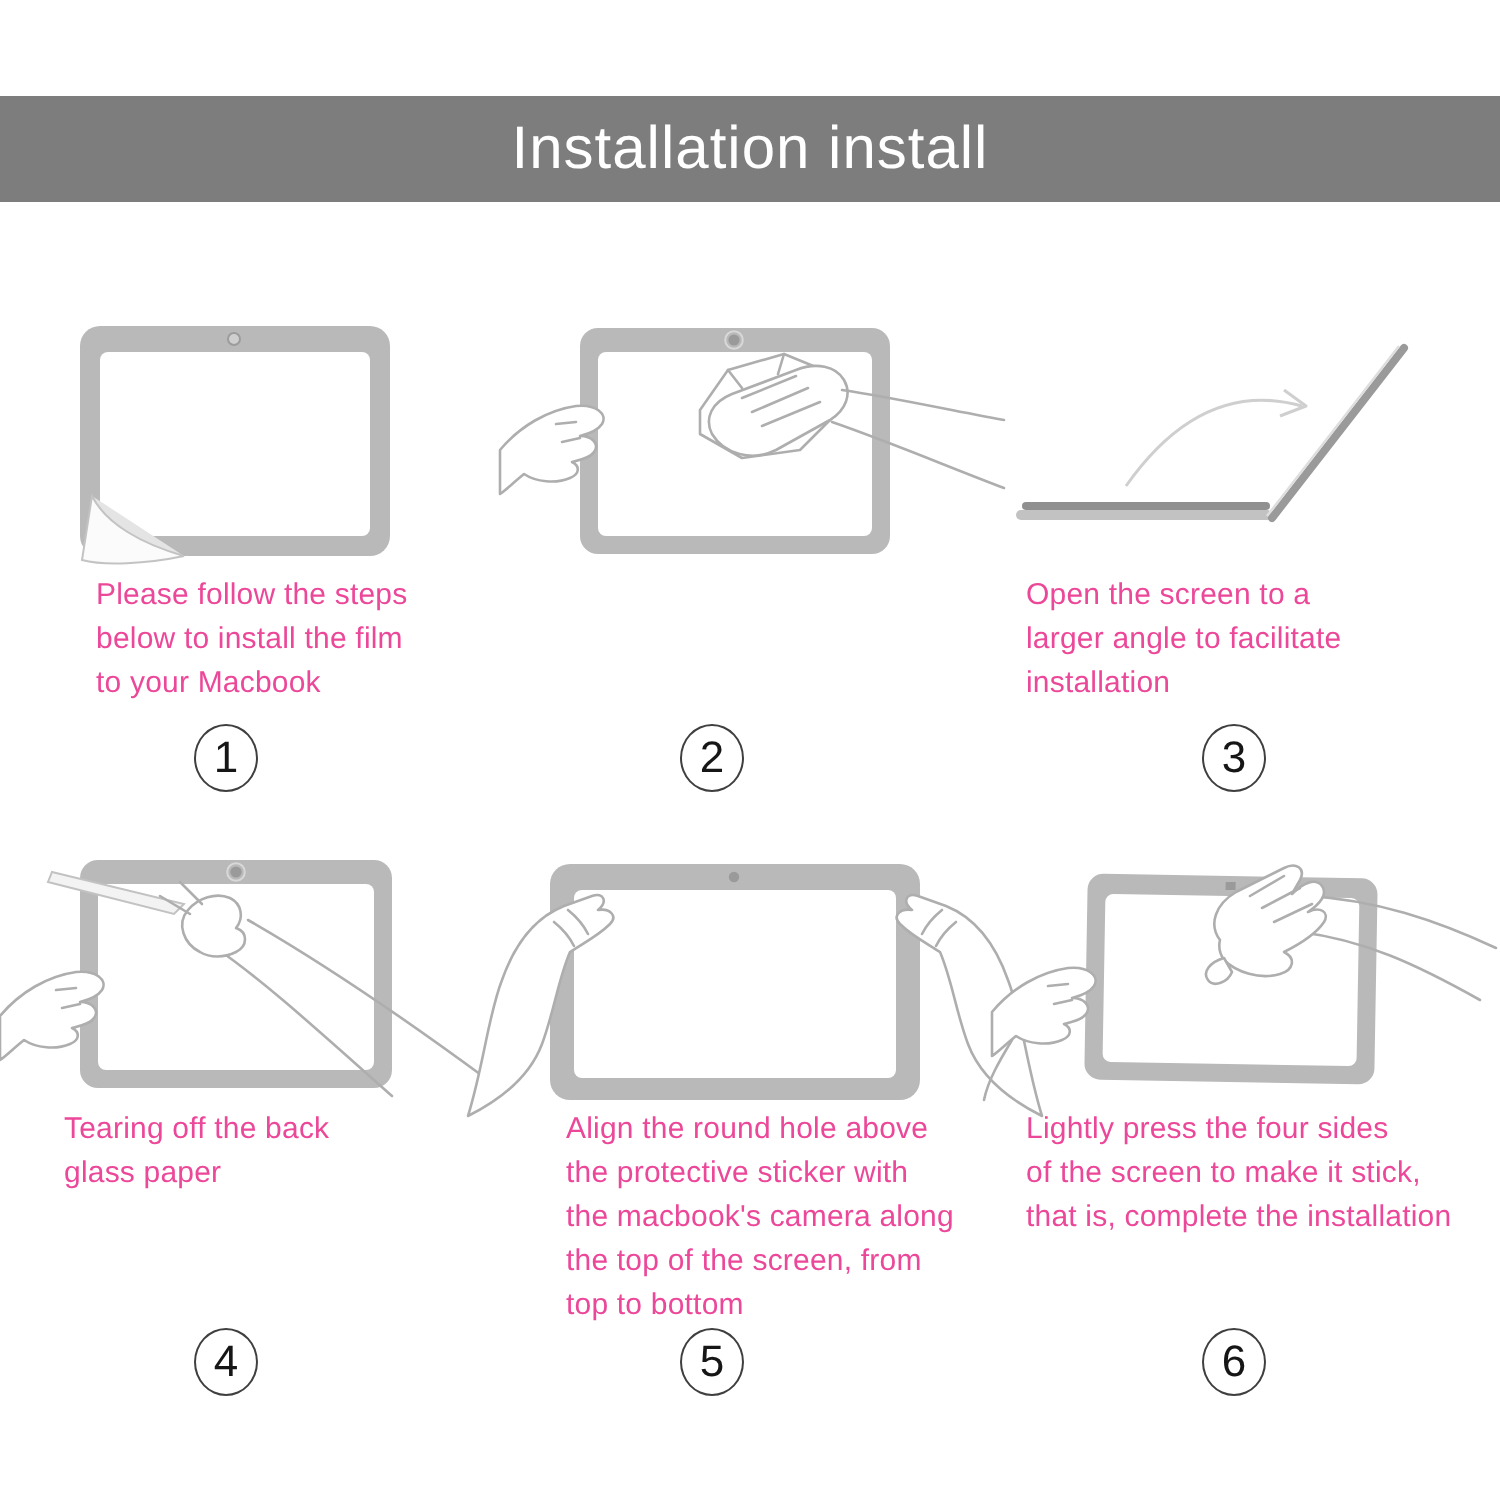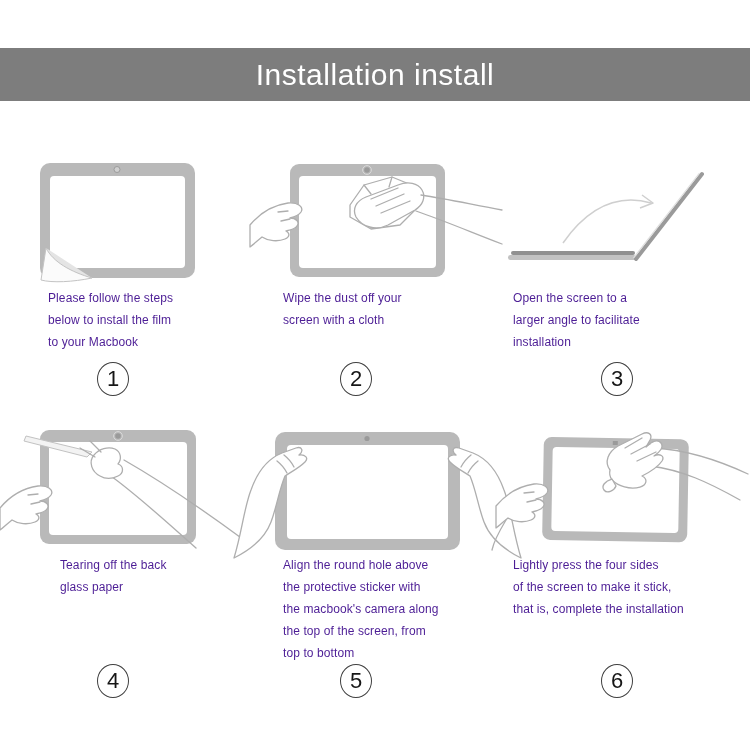--- a/index.html
+++ b/index.html
@@ -2,21 +2,21 @@
 <html><head>
 <meta charset="utf-8">
 <style>
   html,body{margin:0;padding:0;background:#ffffff;}
   #page{position:relative;width:750px;height:750px;background:#ffffff;overflow:hidden;
         font-family:"Liberation Sans","DejaVu Sans",sans-serif;}
   #header{position:absolute;left:0;top:48px;width:750px;height:53px;background:#7d7d7d;
           display:flex;align-items:center;justify-content:center;}
   #header .title{color:#ffffff;font-size:30px;letter-spacing:0.5px;}
   .art{position:absolute;overflow:visible;}
-  .caption{position:absolute;font-size:12px;line-height:22px;color:#4c1d95;
+  .caption{position:absolute;font-size:15px;line-height:22px;color:#ec4899;
            white-space:pre-line;letter-spacing:0.1px;}
   .cap-w1{width:220px}.cap-w2{width:230px}.cap-w3{width:240px}
   .step-num{position:absolute;width:30px;height:32px;border:1.6px solid #3f3f3f;border-radius:50%;
             display:flex;align-items:center;justify-content:center;font-size:22px;color:#161616;
             background:#ffffff;}
   .hand{fill:#ffffff;stroke:#aeaeae;stroke-width:1.3;stroke-linejoin:round;stroke-linecap:round;}
   .hline{fill:none;stroke:#aeaeae;stroke-width:1.3;stroke-linecap:round;}
 </style>
 </head>
 <body>
@@ -61,22 +61,20 @@
       <path class="hline" d="M131,54 L160,42"></path>
       <path class="hline" d="M171,36 C198,40 224,46 252,51"></path>
       <path class="hline" d="M166,52 C195,62 223,74 252,85"></path>
     </g>
     <g transform="translate(0,26)">
       <path class="hand" d="M0,40 C10,28 24,20 38,18 C48,17 54,22 51,27 C49,30 44,32 40,33 C46,33 50,37 47,41 C45,44 40,45 36,46 C40,48 40,52 35,54 C28,57 18,56 12,52 C7,56 3,60 0,62 Z"></path>
       <path class="hline" d="M38,26 L28,27"></path>
       <path class="hline" d="M40,34 L31,36"></path>
     </g>
   </svg>
-  <div class="caption cap-w2" style="left:283px;top:287px">Wipe the dust off your
-screen with a cloth</div>
   <div class="step-num" style="left:340px;top:362px">2</div>
 
   <svg class="art" style="left:505px;top:165px" width="205" height="102" viewBox="0 0 205 102">
     <g>
       <path d="M58,78 Q96,24 146,38" fill="none" stroke="#cfcfcf" stroke-width="1.5"></path>
       <path d="M137,30 L148,38 L135,43" fill="none" stroke="#cfcfcf" stroke-width="1.5" stroke-linejoin="round"></path>
     </g>
     <g>
       <rect x="6" y="86" width="124" height="4" rx="2" fill="#909090"></rect>
       <rect x="3" y="90" width="128" height="5" rx="2.5" fill="#c2c2c2"></rect>
@@ -105,21 +103,21 @@
       <path class="hand" d="M100,52 C92,48 88,38 94,31 C99,25 108,22 115,25 C121,28 122,35 118,40 C124,42 124,49 118,52 C112,55 105,55 100,52 Z"></path>
       <path class="hline" d="M95,33 L80,24"></path>
       <path class="hline" d="M101,28 L90,17"></path>
     </g>
     <g transform="translate(0,44)">
       <path class="hand" d="M0,40 C10,28 24,20 38,18 C48,17 54,22 51,27 C49,30 44,32 40,33 C46,33 50,37 47,41 C45,44 40,45 36,46 C40,48 40,52 35,54 C28,57 18,56 12,52 C7,56 3,60 0,62 Z"></path>
       <path class="hline" d="M38,26 L28,27"></path>
       <path class="hline" d="M40,34 L31,36"></path>
     </g>
   </svg>
-  <div class="caption cap-w1" style="left:60px;top:554px">Tearing off the back
+  <div class="caption cap-w1" style="left:32px;top:554px">Tearing off the back
 glass paper</div>
   <div class="step-num" style="left:97px;top:664px">4</div>
 
   <svg class="art" style="left:232px;top:428px" width="292" height="130" viewBox="0 0 292 130">
     <g>
       <rect x="43" y="4" width="185" height="118" rx="10" fill="#b9b9b9"></rect>
       <rect x="55" y="17" width="161" height="94" rx="4" fill="#ffffff"></rect>
       <circle cx="135" cy="10.5" r="2.6" fill="#9a9a9a"></circle>
     </g>
     <g>

